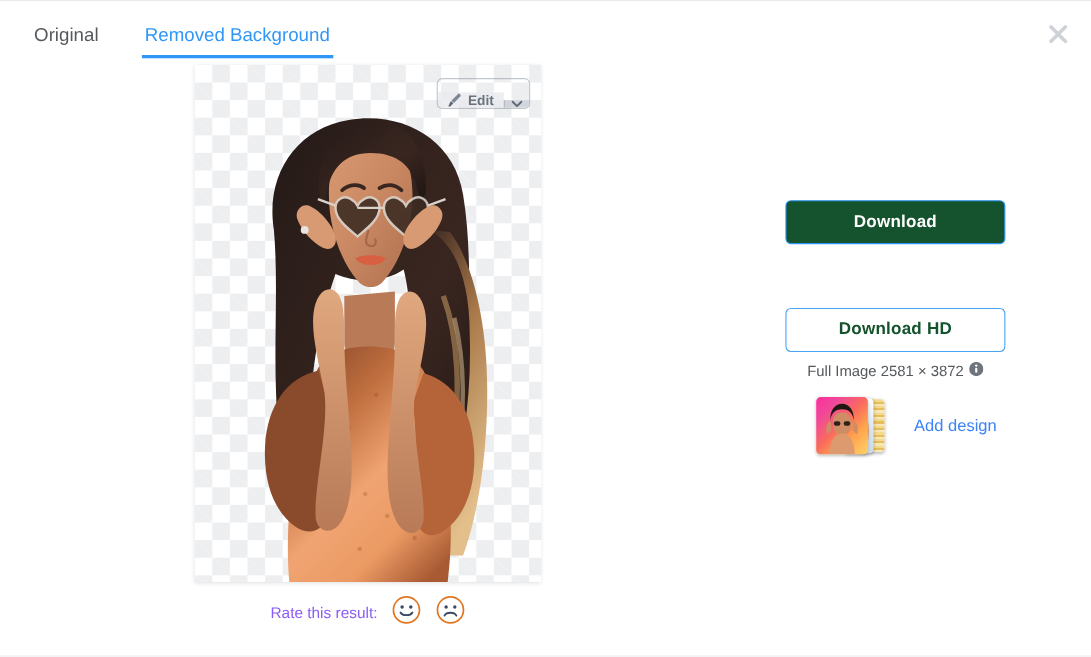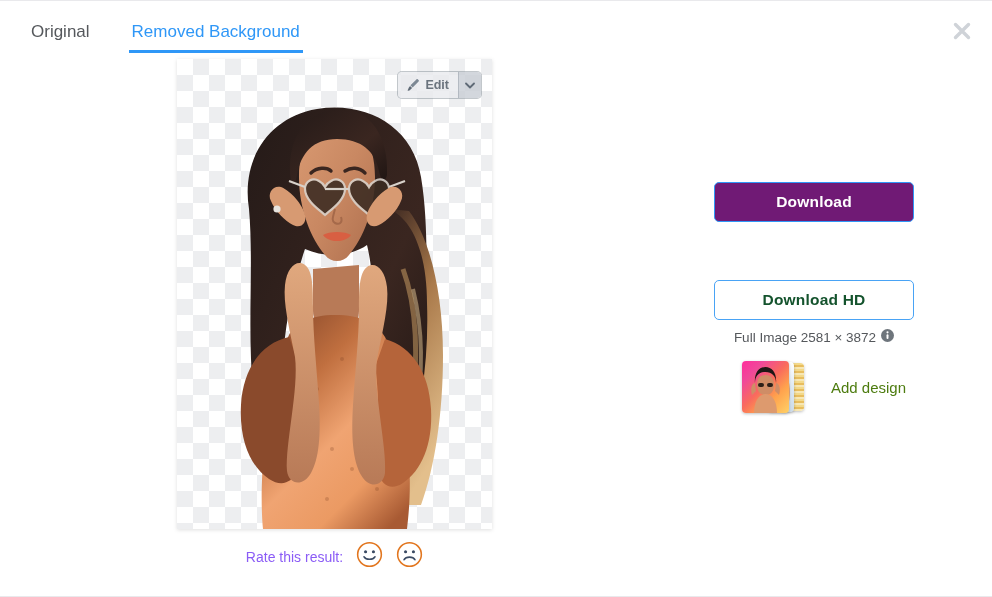--- a/index.html
+++ b/index.html
@@ -93,20 +93,21 @@
   
   .edit-group {
     position: absolute;
     right: 11px;
     top: 13px;
     display: flex;
     height: 26px;
     border-radius: 4px;
     overflow: hidden;
     box-shadow: 0 0 0 1px rgba(120,130,140,0.45);
+    align-items: flex-end;
   }
   .edit-main {
     display: flex;
     align-items: center;
     gap: 5px;
     padding: 0 9px 0 8px;
     background: rgba(232,234,238,0.80);
     cursor: pointer;
   }
   .edit-label {
@@ -159,21 +160,21 @@
     box-sizing: border-box;
     width: 200px;
     height: 40px;
     border-radius: 5px;
     font-size: 15.5px;
     font-weight: bold;
     cursor: pointer;
     letter-spacing: .2px;
   }
   .btn-primary {
-    background: #701a75;
+    background: #14532d;
     color: #ffffff;
     border: 1px solid #2f97f7;
   }
   .btn-outline {
     background: #ffffff;
     color: #14532d;
     border: 1px solid #49a3f5;
     margin-top: 58px;
   }
   .meta {
@@ -232,21 +233,21 @@
   .thumb-1 {
     left: 0;
     top: 0;
     width: 47px;
     height: 52px;
     background: linear-gradient(135deg,#ff2d9b 0%, #f0489a 22%, #f96b5d 48%, #ffa24d 70%, #ffd166 100%);
   }
   .add-design-label {
     margin-left: 17px;
     font-size: 15px;
-    color: #4d7c0f;
+    color: #3b82f6;
     white-space: nowrap;
   }
 </style>
 </head>
 <body>
 
 <div class="page">
 
   <div class="tabs">
     <div class="tab">Original</div>

